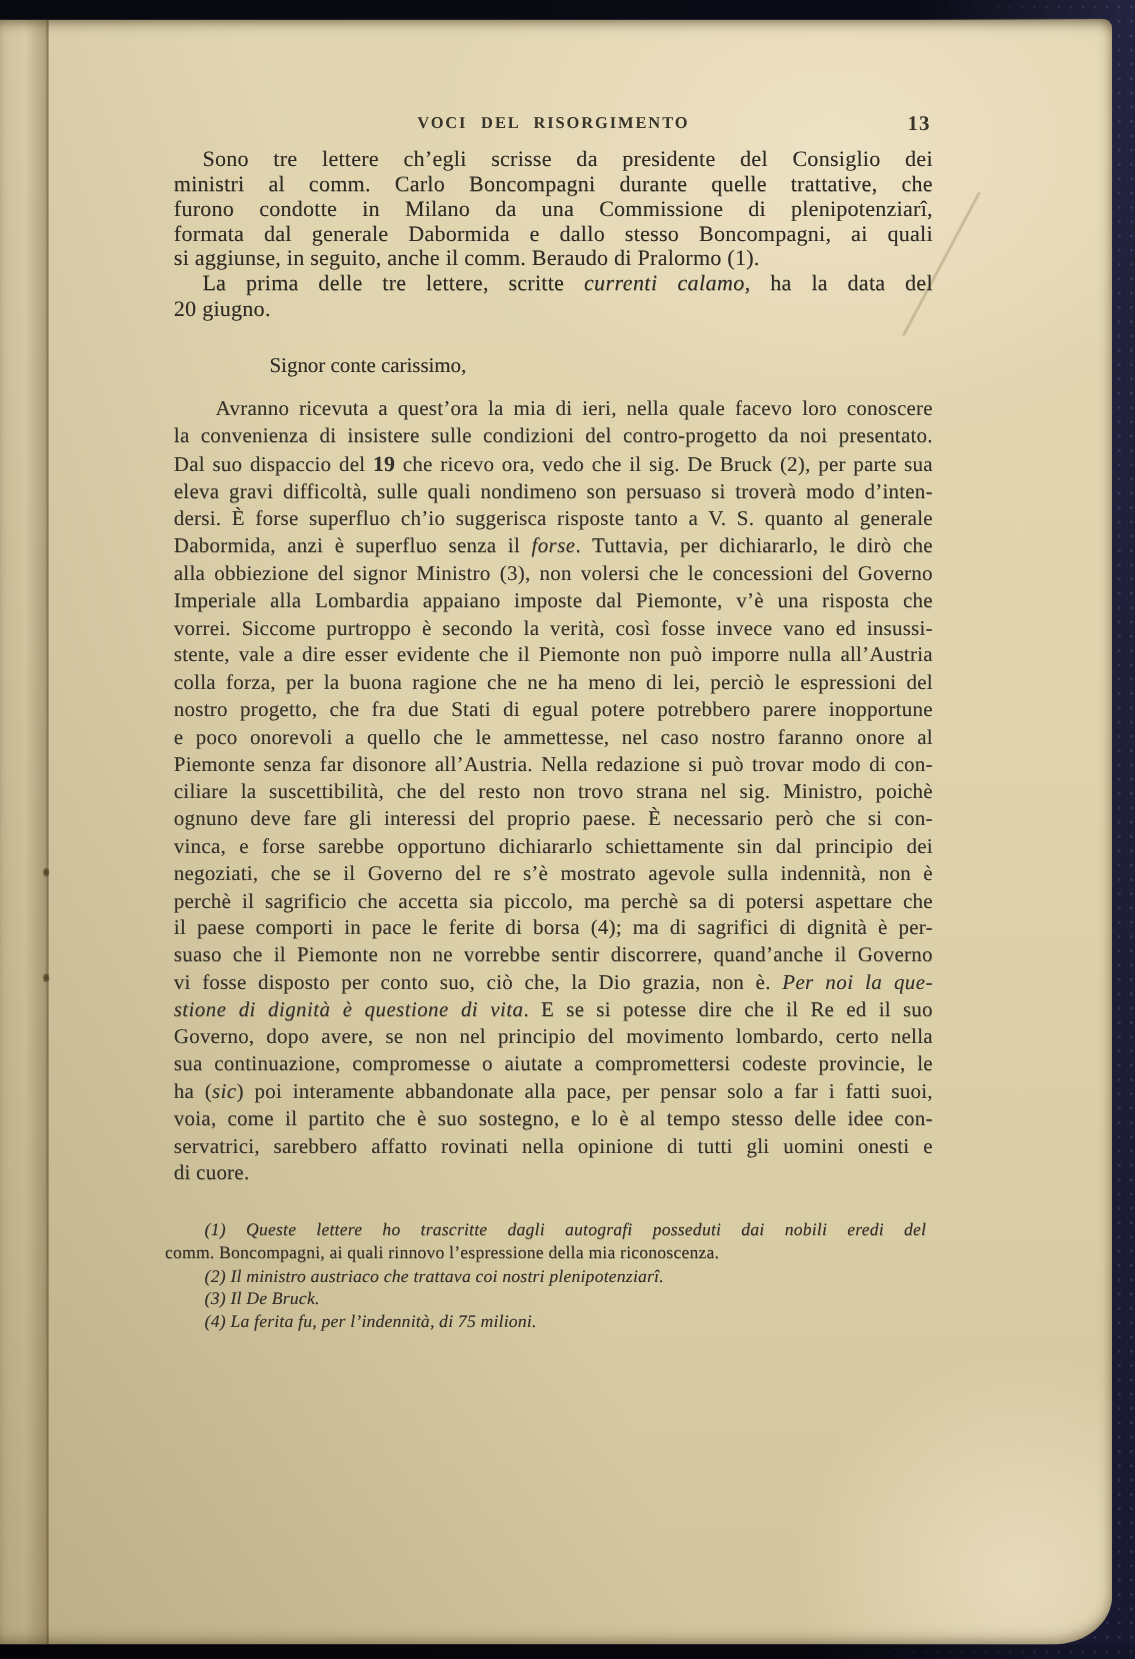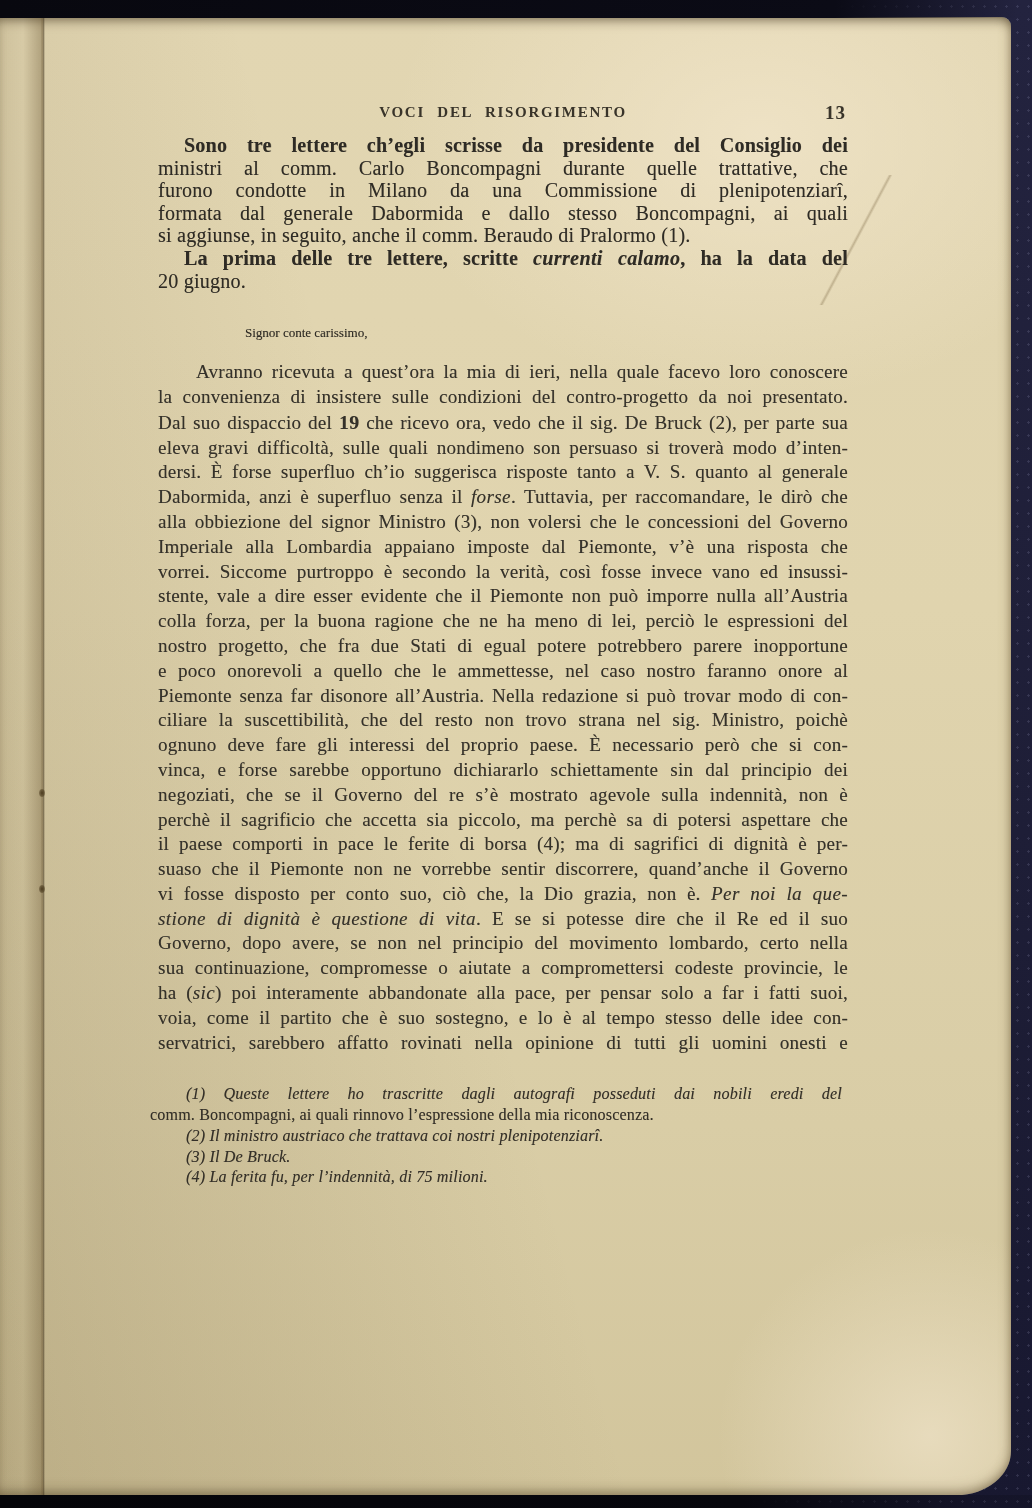--- a/index.html
+++ b/index.html
@@ -35,22 +35,22 @@
          background:linear-gradient(118deg, rgba(0,0,0,0) 48.8%, rgba(120,100,64,.35) 49.6%, rgba(0,0,0,0) 50.4%);}
   .header{position:absolute;left:158px;top:104px;width:690px;height:22px;color:#39342a;}
   .header .title{position:absolute;left:0;right:0;text-align:center;
          font-size:15px;font-weight:700;letter-spacing:1.7px;word-spacing:7px;}
   .header .pageno{position:absolute;right:2px;top:-2px;font-size:19px;font-weight:700;letter-spacing:1px;}
   .column{position:absolute;left:158px;top:134px;width:690px;color:#2e2b25;
          text-shadow:.3px .3px .4px rgba(52,44,30,.35);}
   .ln{text-align:justify;text-align-last:justify;letter-spacing:.25px;}
   .ln.end{text-align-last:left;}
   .body-block .ln{font-size:20px;line-height:22.6px;}
-  .body-block .ln.ind{padding-left:26px;font-weight:bold;}
-  .salutation{margin-top:30px;padding-left:87px;font-size:13px;line-height:22px;}
+  .body-block .ln.ind{padding-left:26px;}
+  .salutation{margin-top:30px;padding-left:87px;font-size:19px;line-height:22px;}
   .letter-block{margin-top:16px;color:#34312a;}
   .letter-block .ln{font-size:19px;line-height:24.8px;}
   .letter-block .ln.ind{padding-left:38px;}
   .letter-block .para + .para{margin-top:6px;}
   .footnotes{margin-top:29px;margin-left:-8px;width:692px;color:#332f28;}
   .footnotes .ln{font-size:16px;line-height:20.7px;letter-spacing:.2px;}
   .footnotes .ln.ind{padding-left:36px;font-style:italic;}
   .it{font-style:italic;letter-spacing:.4px;}
   .bd{font-weight:700;font-size:1.04em;}
 </style>
@@ -85,21 +85,21 @@
           </div>
         </div>
       <div class="salutation">Signor conte carissimo,</div>
       <div class="letter-block" id="letter-block">
           <div class="para">
             <div class="ln ind">Avranno ricevuta a quest’ora la mia di ieri, nella quale facevo loro conoscere</div>
             <div class="ln">la convenienza di insistere sulle condizioni del contro-progetto da noi presentato.</div>
             <div class="ln"><span>Dal suo dispaccio del </span><span class="bd">19</span><span> che ricevo ora, vedo che il sig. De Bruck (2), per parte sua</span></div>
             <div class="ln">eleva gravi difficoltà, sulle quali nondimeno son persuaso si troverà modo d’inten-</div>
             <div class="ln">dersi. È forse superfluo ch’io suggerisca risposte tanto a V. S. quanto al generale</div>
-            <div class="ln"><span>Dabormida, anzi è superfluo senza il </span><span class="it">forse</span><span>. Tuttavia, per raccomandare, le dirò che</span></div>
+            <div class="ln"><span>Dabormida, anzi è superfluo senza il </span><span class="it">forse</span><span>. Tuttavia, per dichiararlo, le dirò che</span></div>
             <div class="ln">alla obbiezione del signor Ministro (3), non volersi che le concessioni del Governo</div>
             <div class="ln">Imperiale alla Lombardia appaiano imposte dal Piemonte, v’è una risposta che</div>
             <div class="ln">vorrei. Siccome purtroppo è secondo la verità, così fosse invece vano ed insussi-</div>
             <div class="ln">stente, vale a dire esser evidente che il Piemonte non può imporre nulla all’Austria</div>
             <div class="ln">colla forza, per la buona ragione che ne ha meno di lei, perciò le espressioni del</div>
             <div class="ln">nostro progetto, che fra due Stati di egual potere potrebbero parere inopportune</div>
             <div class="ln">e poco onorevoli a quello che le ammettesse, nel caso nostro faranno onore al</div>
             <div class="ln">Piemonte senza far disonore all’Austria. Nella redazione si può trovar modo di con-</div>
             <div class="ln">ciliare la suscettibilità, che del resto non trovo strana nel sig. Ministro, poichè</div>
             <div class="ln">ognuno deve fare gli interessi del proprio paese. È necessario però che si con-</div>
@@ -108,20 +108,21 @@
             <div class="ln">perchè il sagrificio che accetta sia piccolo, ma perchè sa di potersi aspettare che</div>
             <div class="ln">il paese comporti in pace le ferite di borsa (4); ma di sagrifici di dignità è per-</div>
             <div class="ln">suaso che il Piemonte non ne vorrebbe sentir discorrere, quand’anche il Governo</div>
             <div class="ln"><span>vi fosse disposto per conto suo, ciò che, la Dio grazia, non è. </span><span class="it">Per noi la que-</span></div>
             <div class="ln"><span class="it">stione di dignità è questione di vita</span><span>. E se si potesse dire che il Re ed il suo</span></div>
             <div class="ln">Governo, dopo avere, se non nel principio del movimento lombardo, certo nella</div>
             <div class="ln">sua continuazione, compromesse o aiutate a compromettersi codeste provincie, le</div>
             <div class="ln"><span>ha (</span><span class="it">sic</span><span>) poi interamente abbandonate alla pace, per pensar solo a far i fatti suoi,</span></div>
             <div class="ln">voia, come il partito che è suo sostegno, e lo è al tempo stesso delle idee con-</div>
             <div class="ln">servatrici, sarebbero affatto rovinati nella opinione di tutti gli uomini onesti e</div>
+            <div class="ln end">di cuore.</div>
           </div>
         </div>
       <div class="footnotes" id="footnotes-block">
           <div class="para">
             <div class="ln ind">(1) Queste lettere ho trascritte dagli autografi posseduti dai nobili eredi del</div>
             <div class="ln end">comm. Boncompagni, ai quali rinnovo l’espressione della mia riconoscenza.</div>
           </div>
           <div class="para">
             <div class="ln ind end">(2) Il ministro austriaco che trattava coi nostri plenipotenziarî.</div>
           </div>

